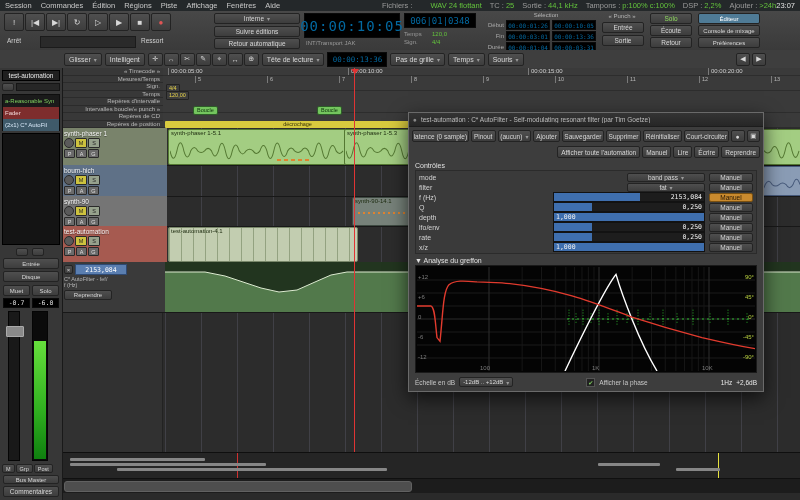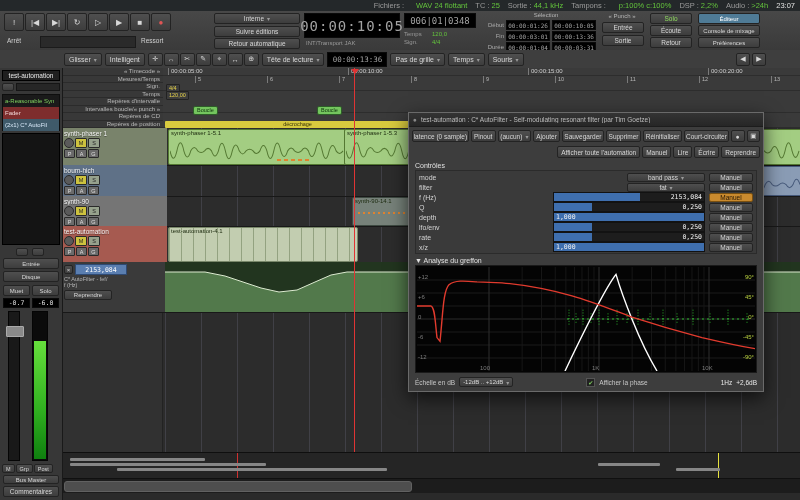--- a/index.html
+++ b/index.html
@@ -4,21 +4,21 @@
 <style>
   html,body{margin:0;padding:0;background:#1b1b1b}
   .screen{position:relative;width:800px;height:500px;background:#2a2a2a;
     font-family:"Liberation Sans",sans-serif;color:#ccc;overflow:hidden;font-size:7px}
   .a{position:absolute;box-sizing:border-box}
   .btn{background:linear-gradient(#4f4f4f,#3d3d3d);border:1px solid #232323;border-radius:2px;
     color:#d8d8d8;display:flex;align-items:center;justify-content:center;white-space:nowrap;
     overflow:hidden;box-sizing:border-box;cursor:default}
   .btn.active{background:#4f7b96;color:#fff}
   .dd::after{content:"▾";font-size:6px;margin-left:3px;color:#9a9a9a}
-  .clockchip{background:#000;border:1px solid #0a0a0a;color:#a3a3a3;
+  .clockchip{background:#000;border:1px solid #0a0a0a;color:#0369a1;
     font-family:"DejaVu Sans Mono",monospace;display:flex;align-items:center;justify-content:center}
   .lbl{color:#9a9a9a}.val{color:#63c33c}
   
   #menubar{position:absolute;left:0;top:0;right:0;height:11px;background:#24282a;display:flex;
     align-items:center;padding:0 5px;font-size:7.5px;border-bottom:1px solid #151515}
   #menu-items{display:flex;gap:9px}
   #menu-items .menu-item{color:#c8c8c8}
   #status-items{margin-left:auto;display:flex;gap:8px;align-items:center}
   
   #transport{position:absolute;left:0;top:11px;right:0;height:39px;
@@ -95,47 +95,57 @@
   #g-bottom{display:flex;align-items:center;gap:4px;margin:3px 6px 0;font-size:6.5px;color:#c8c8c8;height:12px}
   .checkbox{width:7px;height:7px;background:#222;border:1px solid #555;display:flex;align-items:center;
     justify-content:center;font-size:6px;color:#7fd05f}
 </style>
 </head>
 <body>
 
 <div class="screen">
 
   <div id="menubar">
+    <div id="menu-items">
+        <div class="menu-item">Session</div>
+        <div class="menu-item">Commandes</div>
+        <div class="menu-item">Édition</div>
+        <div class="menu-item">Régions</div>
+        <div class="menu-item">Piste</div>
+        <div class="menu-item">Affichage</div>
+        <div class="menu-item">Fenêtres</div>
+        <div class="menu-item">Aide</div>
+      </div>
     <div id="status-items">
-        <span style="display: flex; gap: 12px;">
+        <span style="display: flex; gap: 18px;">
           <span class="lbl">Fichiers :</span>
           <span class="val">WAV 24 flottant</span>
         </span>
         <span style="display: flex; gap: 2px;">
           <span class="lbl">TC :</span>
           <span class="val">25</span>
         </span>
         <span style="display: flex; gap: 2px;">
           <span class="lbl">Sortie :</span>
           <span class="val">44,1 kHz</span>
         </span>
-        <span style="display: flex; gap: 13px;">
+        <span style="display: flex; gap: 2px;">
           <span class="lbl">Tampons :</span>
           <span class="val">p:100% c:100%</span>
         </span>
         <span style="display: flex; gap: 2px;">
           <span class="lbl">DSP :</span>
           <span class="val">2,2%</span>
         </span>
         <span style="display: flex; gap: 2px;">
-          <span class="lbl">Audio :</span>
+          <span class="lbl">Ajouter :</span>
           <span class="val">&gt;24h</span>
         </span>
       </div>
-    <span style="margin-left:8px;color:#e0e0e0">23:07</span>
+    <span style="margin-left:0;color:#e0e0e0">23:07</span>
   </div>
 
   <div id="transport">
     <div id="t-buttons">
         <div class="btn">!</div>
         <div class="btn">|◀</div>
         <div class="btn">▶|</div>
         <div class="btn">↻</div>
         <div class="btn">▷</div>
         <div class="btn">▶</div>

